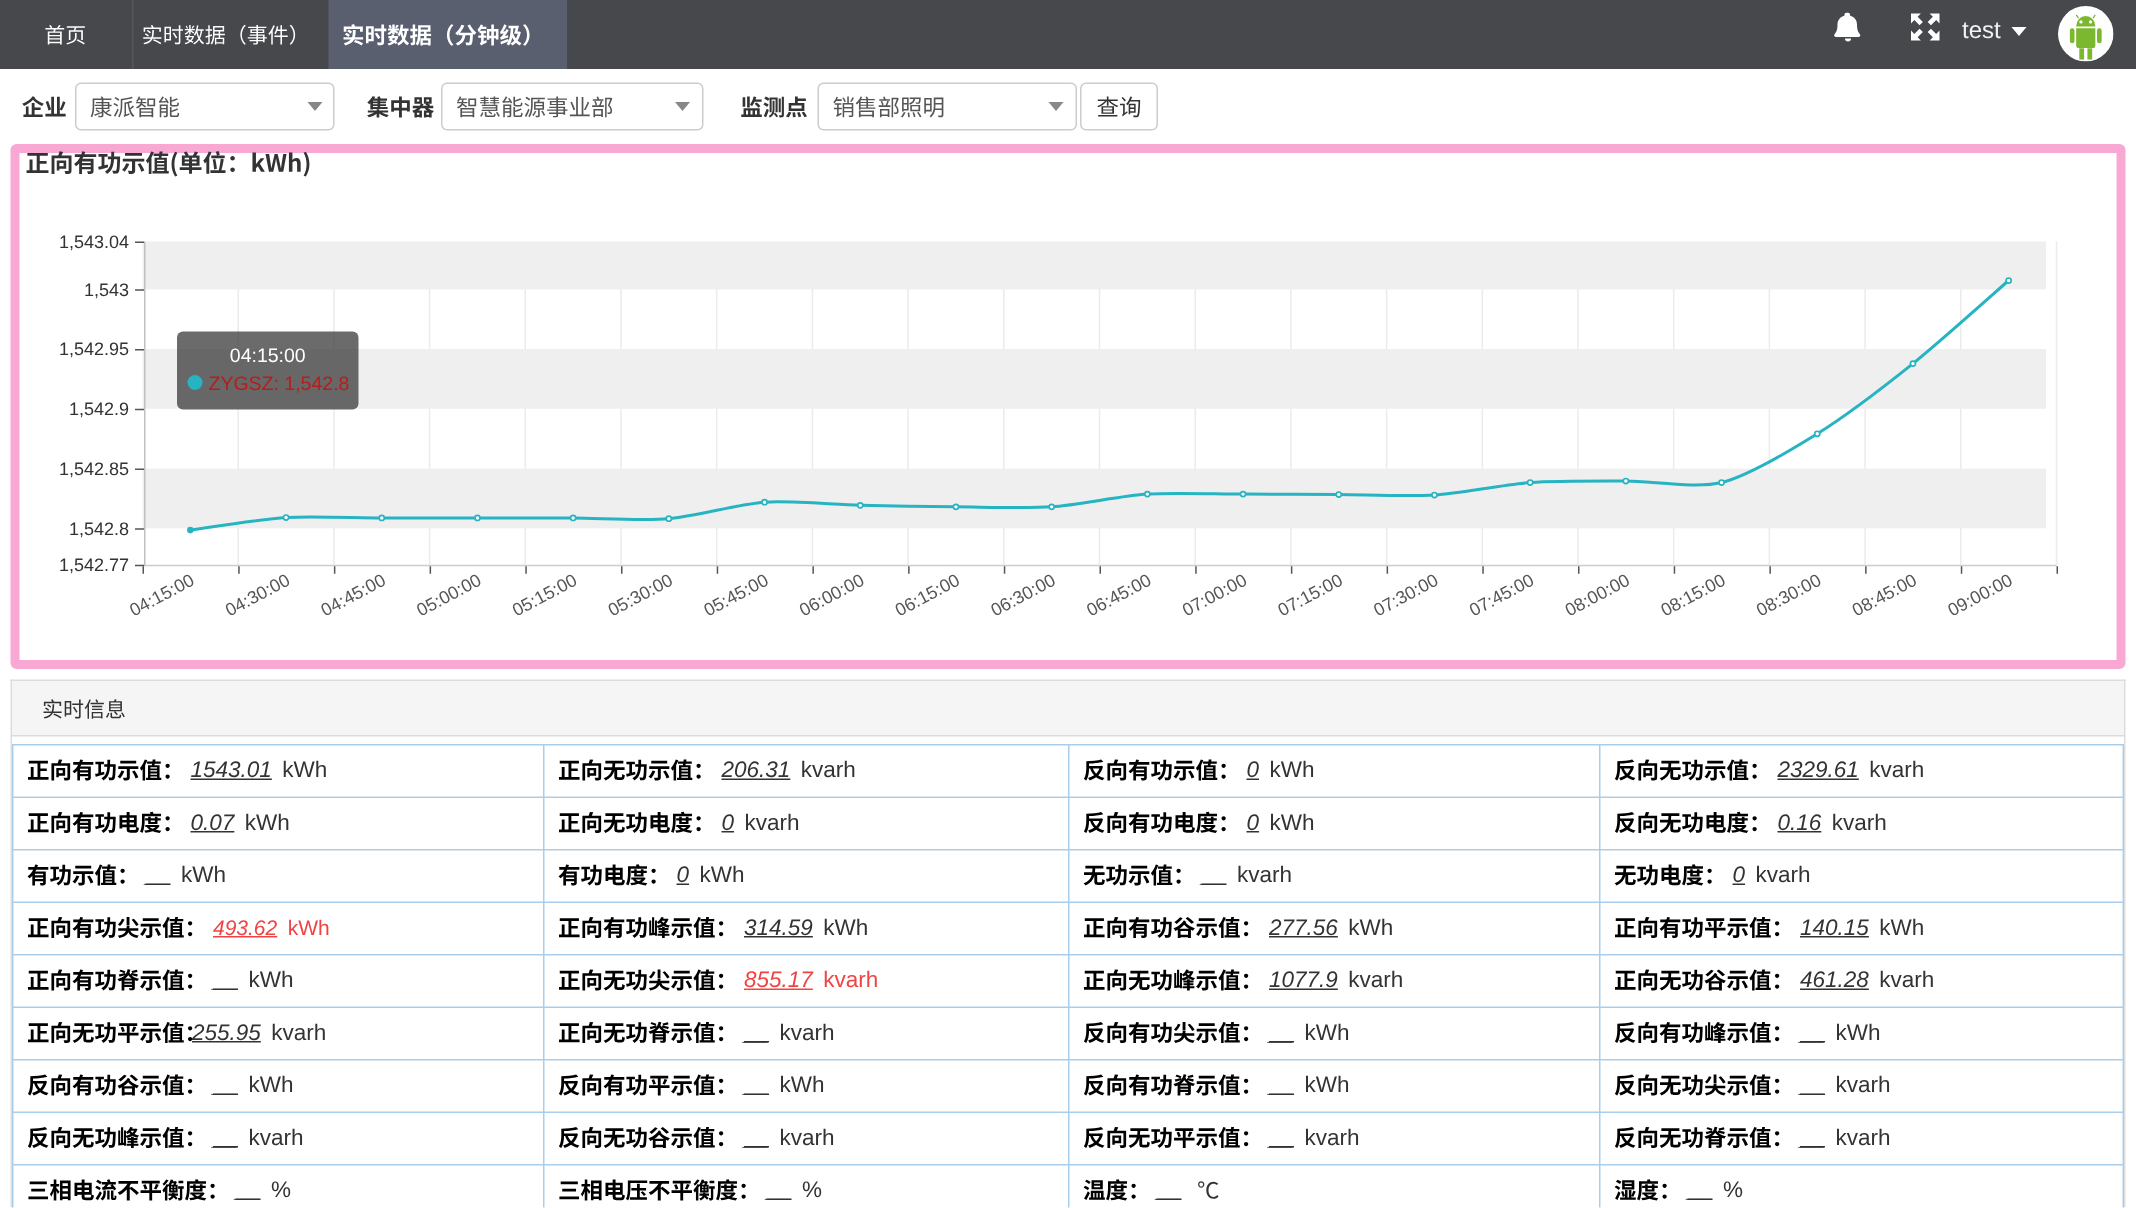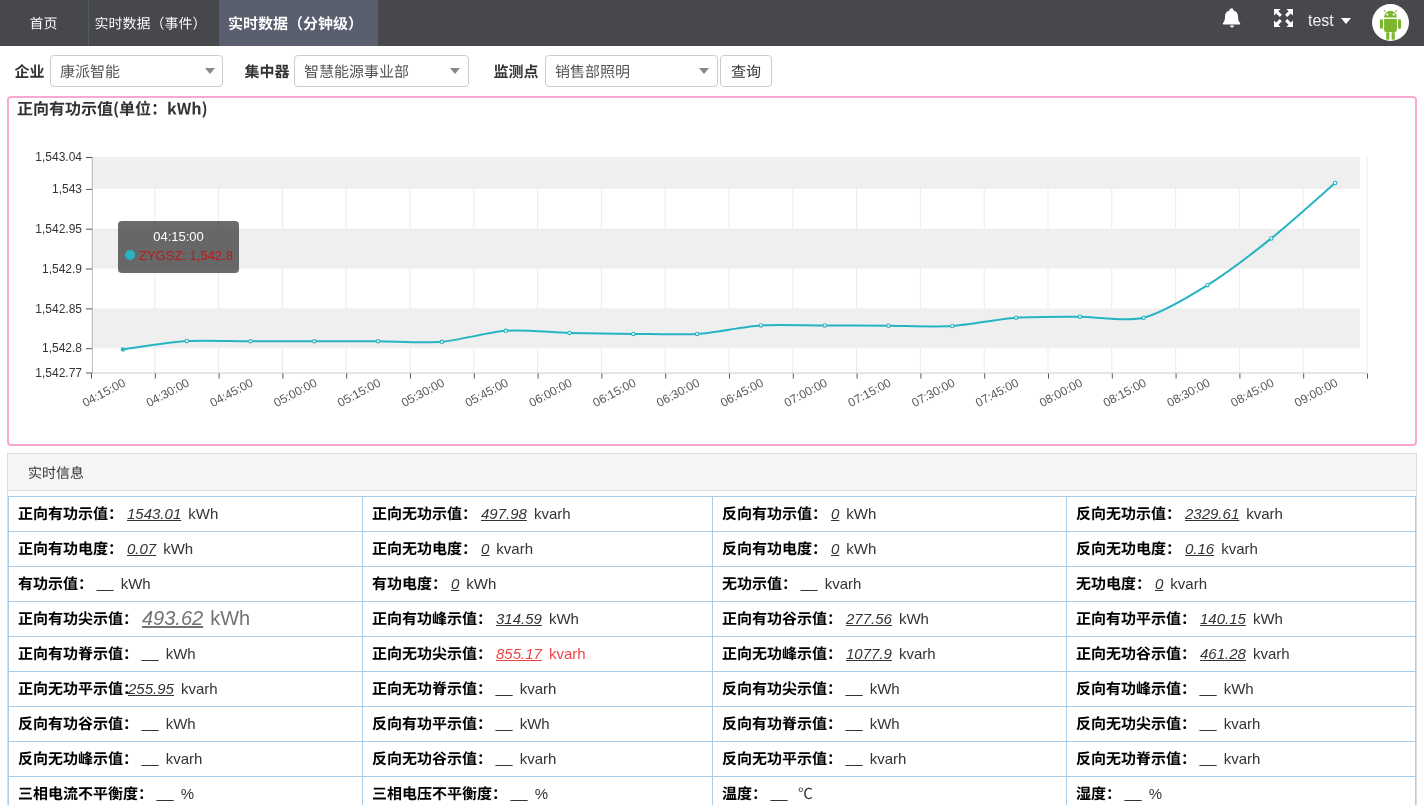--- a/index.html
+++ b/index.html
@@ -32,21 +32,21 @@
     <circle cx="15.3" cy="10.6" r="1.1" fill="#fff"></circle>
     <circle cx="21.7" cy="10.6" r="1.1" fill="#fff"></circle>
   </svg>
 <div class="abs" style="left:50px;top:55px;width:173px;height:32px;border:1px solid #ccc;border-radius:4px;background:#fff"></div>
 <span style="position:absolute;left:205px;top:68px;width:0;height:0;border-left:5px solid transparent;border-right:5px solid transparent;border-top:6px solid #888"></span>
 <div class="abs" style="left:294px;top:55px;width:175px;height:32px;border:1px solid #ccc;border-radius:4px;background:#fff"></div>
 <span style="position:absolute;left:450px;top:68px;width:0;height:0;border-left:5px solid transparent;border-right:5px solid transparent;border-top:6px solid #888"></span>
 <div class="abs" style="left:545px;top:55px;width:173px;height:32px;border:1px solid #ccc;border-radius:4px;background:#fff"></div>
 <span style="position:absolute;left:699px;top:68px;width:0;height:0;border-left:5px solid transparent;border-right:5px solid transparent;border-top:6px solid #888"></span>
 <div class="abs" style="left:720px;top:55px;width:52px;height:32px;border:1px solid #ccc;border-radius:4px;background:#fff"></div>
-<div class="abs" style="left:7px;top:96px;width:1410px;height:350px;border:2px solid #f9a8d4;border-radius:4px;background:#fff">
+<div class="abs" style="left:7px;top:96px;width:1410px;height:350px;border:6px solid #f9a8d4;border-radius:4px;background:#fff">
     <svg width="1409" height="349" viewBox="0 0 1409 349" style="position:absolute;left:-1px;top:-1px">
       <path d="M146.8 60.0V275.5M210.6 60.0V275.5M274.4 60.0V275.5M338.2 60.0V275.5M402.0 60.0V275.5M465.8 60.0V275.5M529.6 60.0V275.5M593.4 60.0V275.5M657.2 60.0V275.5M721.0 60.0V275.5M784.8 60.0V275.5M848.6 60.0V275.5M912.4 60.0V275.5M976.2 60.0V275.5M1040.0 60.0V275.5M1103.8 60.0V275.5M1167.6 60.0V275.5M1231.4 60.0V275.5M1295.2 60.0V275.5M1359.0 60.0V275.5" stroke="#ebebeb" stroke-width="1" fill="none"></path>
       <rect x="83.0" y="60.0" width="1269.0" height="31.9" fill="#efefef"></rect>
       <rect x="83.0" y="131.7" width="1269.0" height="39.8" fill="#efefef"></rect>
       <rect x="83.0" y="211.4" width="1269.0" height="39.8" fill="#efefef"></rect>
       <path d="M83.0 276.0H1359.0" stroke="#ccc" fill="none"></path>
       <path d="M84.5 60.0V276.5" stroke="#c0c0c0" fill="none"></path>
       <path d="M78.0 60.5H84.0M78.0 92.4H84.0M78.0 132.2H84.0M78.0 172.0H84.0M78.0 211.9H84.0M78.0 251.7H84.0M78.0 276.0H84.0" stroke="#555" fill="none"></path>
       <text x="74.0" y="64.2" text-anchor="end" font-size="12" fill="#333">1,543.04</text>
       <text x="74.0" y="96.1" text-anchor="end" font-size="12" fill="#333">1,543</text>
@@ -111,32 +111,32 @@
 <div style="position:absolute;left:8px;top:601px;width:1408px;height:1px;background:#abcdec"></div>
 <div style="position:absolute;left:8px;top:636px;width:1408px;height:1px;background:#abcdec"></div>
 <div style="position:absolute;left:8px;top:671px;width:1408px;height:1px;background:#abcdec"></div>
 <div style="position:absolute;left:8px;top:706px;width:1408px;height:1px;background:#abcdec"></div>
 <div style="position:absolute;left:8px;top:741px;width:1408px;height:1px;background:#abcdec"></div>
 <div style="position:absolute;left:8px;top:776px;width:1408px;height:1px;background:#abcdec"></div>
 <div style="position:absolute;left:362px;top:496px;width:1px;height:316px;background:#abcdec"></div>
 <div style="position:absolute;left:712px;top:496px;width:1px;height:316px;background:#abcdec"></div>
 <div style="position:absolute;left:1066px;top:496px;width:1px;height:316px;background:#abcdec"></div>
 <div style="position:absolute;left:127px;top:496px;height:35px;line-height:35px;font-size:15px;color:#333"><i><u>1543.01</u></i><span style="margin-left:7px">kWh</span></div>
-<div style="position:absolute;left:481px;top:496px;height:35px;line-height:35px;font-size:15px;color:#333"><i><u>497.98</u></i><span style="margin-left:7px">kvarh</span></div>
+<div style="position:absolute;left:481px;top:496px;height:35px;line-height:35px;font-size:15px;color:#333"><i><u>206.31</u></i><span style="margin-left:7px">kvarh</span></div>
 <div style="position:absolute;left:831px;top:496px;height:35px;line-height:35px;font-size:15px;color:#333"><i><u>0</u></i><span style="margin-left:7px">kWh</span></div>
 <div style="position:absolute;left:1185px;top:496px;height:35px;line-height:35px;font-size:15px;color:#333"><i><u>2329.61</u></i><span style="margin-left:7px">kvarh</span></div>
 <div style="position:absolute;left:127px;top:531px;height:35px;line-height:35px;font-size:15px;color:#333"><i><u>0.07</u></i><span style="margin-left:7px">kWh</span></div>
 <div style="position:absolute;left:481px;top:531px;height:35px;line-height:35px;font-size:15px;color:#333"><i><u>0</u></i><span style="margin-left:7px">kvarh</span></div>
 <div style="position:absolute;left:831px;top:531px;height:35px;line-height:35px;font-size:15px;color:#333"><i><u>0</u></i><span style="margin-left:7px">kWh</span></div>
 <div style="position:absolute;left:1185px;top:531px;height:35px;line-height:35px;font-size:15px;color:#333"><i><u>0.16</u></i><span style="margin-left:7px">kvarh</span></div>
 <div style="position:absolute;left:97px;top:566px;height:35px;line-height:35px;font-size:15px;color:#333"><i><u>__</u></i><span style="margin-left:7px">kWh</span></div>
 <div style="position:absolute;left:451px;top:566px;height:35px;line-height:35px;font-size:15px;color:#333"><i><u>0</u></i><span style="margin-left:7px">kWh</span></div>
 <div style="position:absolute;left:801px;top:566px;height:35px;line-height:35px;font-size:15px;color:#333"><i><u>__</u></i><span style="margin-left:7px">kvarh</span></div>
 <div style="position:absolute;left:1155px;top:566px;height:35px;line-height:35px;font-size:15px;color:#333"><i><u>0</u></i><span style="margin-left:7px">kvarh</span></div>
-<div style="position:absolute;left:142px;top:601px;height:35px;line-height:35px;font-size:20px;color:#737373"><i><u>493.62</u></i><span style="margin-left:7px">kWh</span></div>
+<div style="position:absolute;left:142px;top:601px;height:35px;line-height:35px;font-size:14px;color:#ef4444"><i><u>493.62</u></i><span style="margin-left:7px">kWh</span></div>
 <div style="position:absolute;left:496px;top:601px;height:35px;line-height:35px;font-size:15px;color:#333"><i><u>314.59</u></i><span style="margin-left:7px">kWh</span></div>
 <div style="position:absolute;left:846px;top:601px;height:35px;line-height:35px;font-size:15px;color:#333"><i><u>277.56</u></i><span style="margin-left:7px">kWh</span></div>
 <div style="position:absolute;left:1200px;top:601px;height:35px;line-height:35px;font-size:15px;color:#333"><i><u>140.15</u></i><span style="margin-left:7px">kWh</span></div>
 <div style="position:absolute;left:142px;top:636px;height:35px;line-height:35px;font-size:15px;color:#333"><i><u>__</u></i><span style="margin-left:7px">kWh</span></div>
 <div style="position:absolute;left:496px;top:636px;height:35px;line-height:35px;font-size:15px;color:#ef4444"><i><u>855.17</u></i><span style="margin-left:7px">kvarh</span></div>
 <div style="position:absolute;left:846px;top:636px;height:35px;line-height:35px;font-size:15px;color:#333"><i><u>1077.9</u></i><span style="margin-left:7px">kvarh</span></div>
 <div style="position:absolute;left:1200px;top:636px;height:35px;line-height:35px;font-size:15px;color:#333"><i><u>461.28</u></i><span style="margin-left:7px">kvarh</span></div>
 <div style="position:absolute;left:128px;top:671px;height:35px;line-height:35px;font-size:15px;color:#333"><i><u>255.95</u></i><span style="margin-left:7px">kvarh</span></div>
 <div style="position:absolute;left:496px;top:671px;height:35px;line-height:35px;font-size:15px;color:#333"><i><u>__</u></i><span style="margin-left:7px">kvarh</span></div>
 <div style="position:absolute;left:846px;top:671px;height:35px;line-height:35px;font-size:15px;color:#333"><i><u>__</u></i><span style="margin-left:7px">kWh</span></div>

